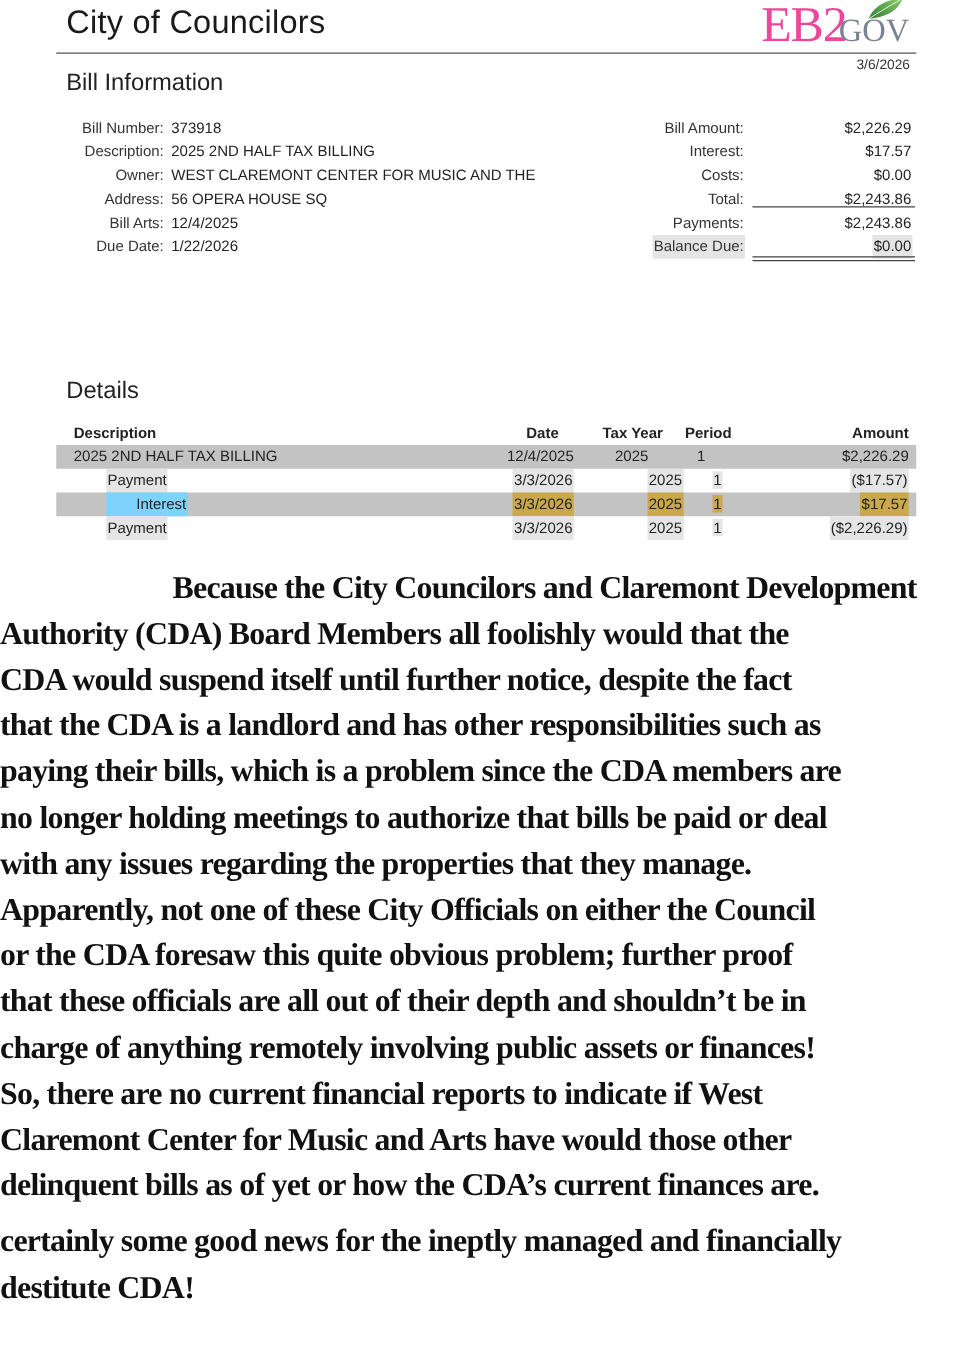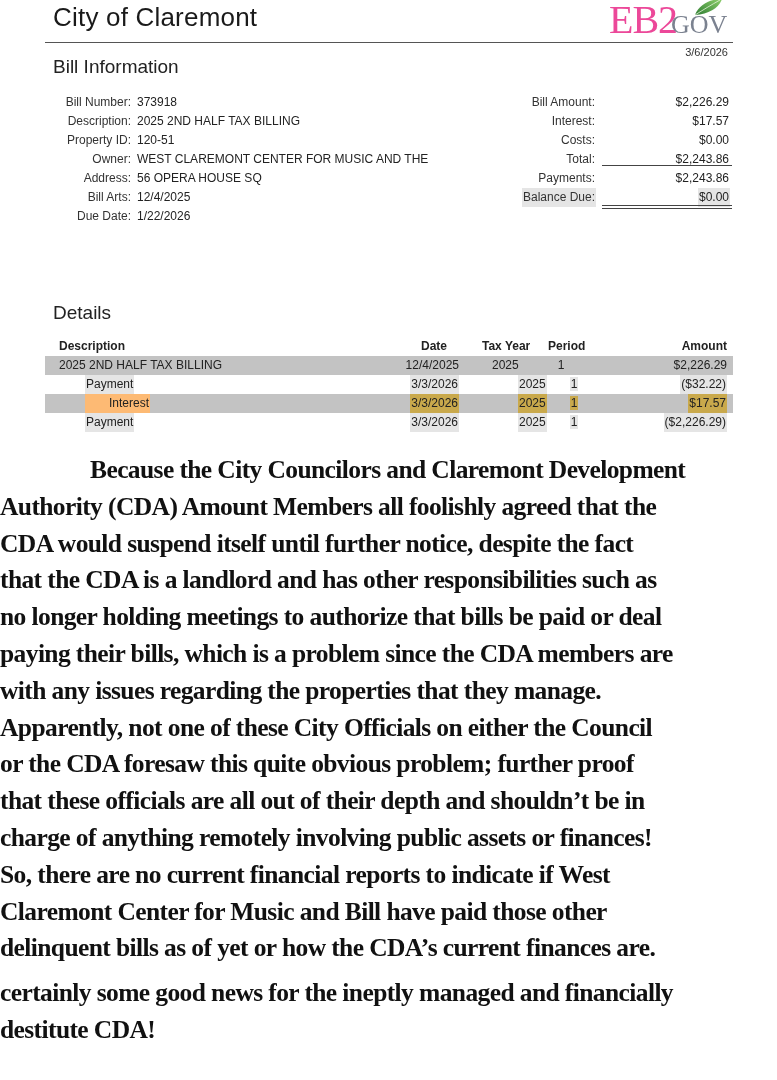--- a/index.html
+++ b/index.html
@@ -49,26 +49,26 @@
     .c-period { left: 495px; width: 42px; text-align: center; }
     .c-amt { right: 6px; text-align: right; }
     .dt-head .c-date { right: 286px; }
     .dt-head .c-year { left: 437px; }
     .dt-head .c-period { left: 503px; width: auto; }
     .dt-row .hl { padding: 0 1px; margin-left: 26px; }
 
     
     .article { position: absolute; left: 0; top: 452px; width: 777px; font-family: "Liberation Serif", serif; font-weight: bold; font-size: 25.5px; line-height: 36.8px; color: #111; letter-spacing: -0.6px; }
     .line { display: block; white-space: nowrap; }
-    .line.first { padding-left: 90px; }
+    .line.first { padding-left: 90px; margin-left: 48px; }
   </style>
 </head>
 <body>
 
-<div class="city-title">City of Claremont</div>
+<div class="city-title">City of Councilors</div>
 
 <div class="logo">
   <span class="logo-eb2">EB2</span>
   <svg class="logo-leaf" viewBox="0 0 30 18">
     <defs>
       <linearGradient id="lg" x1="0" y1="1" x2="1" y2="0">
         <stop offset="0" stop-color="#2f7d33"></stop>
         <stop offset="1" stop-color="#8ccf6a"></stop>
       </linearGradient>
     </defs>
@@ -86,24 +86,20 @@
 <div class="info-list">
   <div class="info-row">
     <span class="info-label">Bill Number:</span>
     <span class="info-value">373918</span>
   </div>
   <div class="info-row">
     <span class="info-label">Description:</span>
     <span class="info-value">2025 2ND HALF TAX BILLING</span>
   </div>
   <div class="info-row">
-    <span class="info-label">Property ID:</span>
-    <span class="info-value">120-51</span>
-  </div>
-  <div class="info-row">
     <span class="info-label">Owner:</span>
     <span class="info-value">WEST CLAREMONT CENTER FOR MUSIC AND THE</span>
   </div>
   <div class="info-row">
     <span class="info-label">Address:</span>
     <span class="info-value">56 OPERA HOUSE SQ</span>
   </div>
   <div class="info-row">
     <span class="info-label">Bill Arts:</span>
     <span class="info-value">12/4/2025</span>
@@ -161,54 +157,54 @@
     <span class="dt-cell c-year">2025</span>
     <span class="dt-cell c-period">1</span>
     <span class="dt-cell c-amt">$2,226.29</span>
   </div>
 
   <div class="dt-row">
     <span class="dt-cell c-desc hl">Payment</span>
     <span class="dt-cell c-date hl">3/3/2026</span>
     <span class="dt-cell c-year hl">2025</span>
     <span class="dt-cell c-period"><span class="hl">1</span></span>
-    <span class="dt-cell c-amt hl">($32.22)</span>
+    <span class="dt-cell c-amt hl">($17.57)</span>
   </div>
 
   <div class="dt-row shaded">
-    <span class="dt-cell c-desc hl" style="background:#fdba74;padding-left:24px;">Interest</span>
+    <span class="dt-cell c-desc hl" style="background:#7dd3fc;padding-left:24px;">Interest</span>
     <span class="dt-cell c-date hl" style="background:#c9a94c;">3/3/2026</span>
     <span class="dt-cell c-year hl" style="background:#c9a94c;">2025</span>
     <span class="dt-cell c-period"><span class="hl" style="background:#c9a94c;">1</span></span>
     <span class="dt-cell c-amt hl" style="background:#c9a94c;">$17.57</span>
   </div>
 
   <div class="dt-row">
     <span class="dt-cell c-desc hl">Payment</span>
     <span class="dt-cell c-date hl">3/3/2026</span>
     <span class="dt-cell c-year hl">2025</span>
     <span class="dt-cell c-period"><span class="hl">1</span></span>
     <span class="dt-cell c-amt hl">($2,226.29)</span>
   </div>
 </div>
 
 <div class="article">
   <div>
     <span class="line first">Because the City Councilors and Claremont Development</span>
-    <span class="line">Authority (CDA) Amount Members all foolishly agreed that the</span>
+    <span class="line">Authority (CDA) Board Members all foolishly would that the</span>
     <span class="line">CDA would suspend itself until further notice, despite the fact</span>
     <span class="line">that the CDA is a landlord and has other responsibilities such as</span>
+    <span class="line">paying their bills, which is a problem since the CDA members are</span>
     <span class="line">no longer holding meetings to authorize that bills be paid or deal</span>
-    <span class="line">paying their bills, which is a problem since the CDA members are</span>
     <span class="line">with any issues regarding the properties that they manage.</span>
     <span class="line">Apparently, not one of these City Officials on either the Council</span>
     <span class="line">or the CDA foresaw this quite obvious problem; further proof</span>
     <span class="line">that these officials are all out of their depth and shouldn’t be in</span>
     <span class="line">charge of anything remotely involving public assets or finances!</span>
     <span class="line">So, there are no current financial reports to indicate if West</span>
-    <span class="line">Claremont Center for Music and Bill have paid those other</span>
+    <span class="line">Claremont Center for Music and Arts have would those other</span>
     <span class="line">delinquent bills as of yet or how the CDA’s current finances are.</span>
   </div>
   <div style="margin-top:8px;">
     <span class="line">certainly some good news for the ineptly managed and financially</span>
     <span class="line">destitute CDA!</span>
   </div>
 </div>
 
 </body></html>

